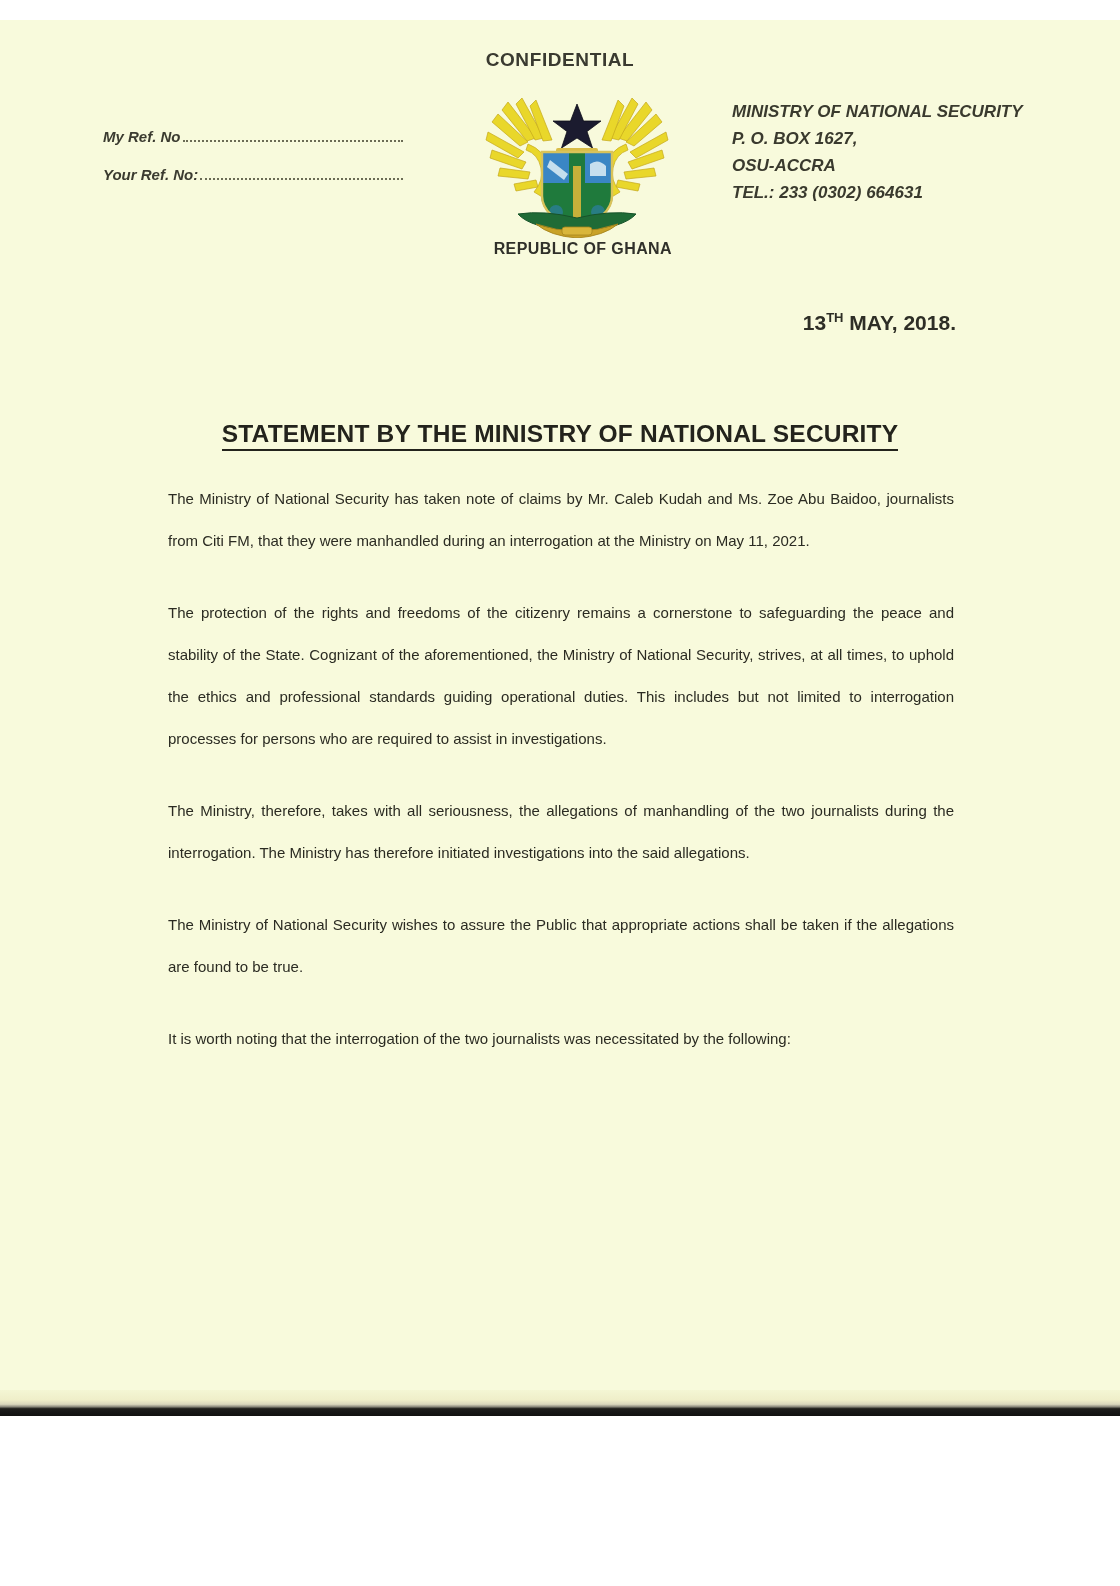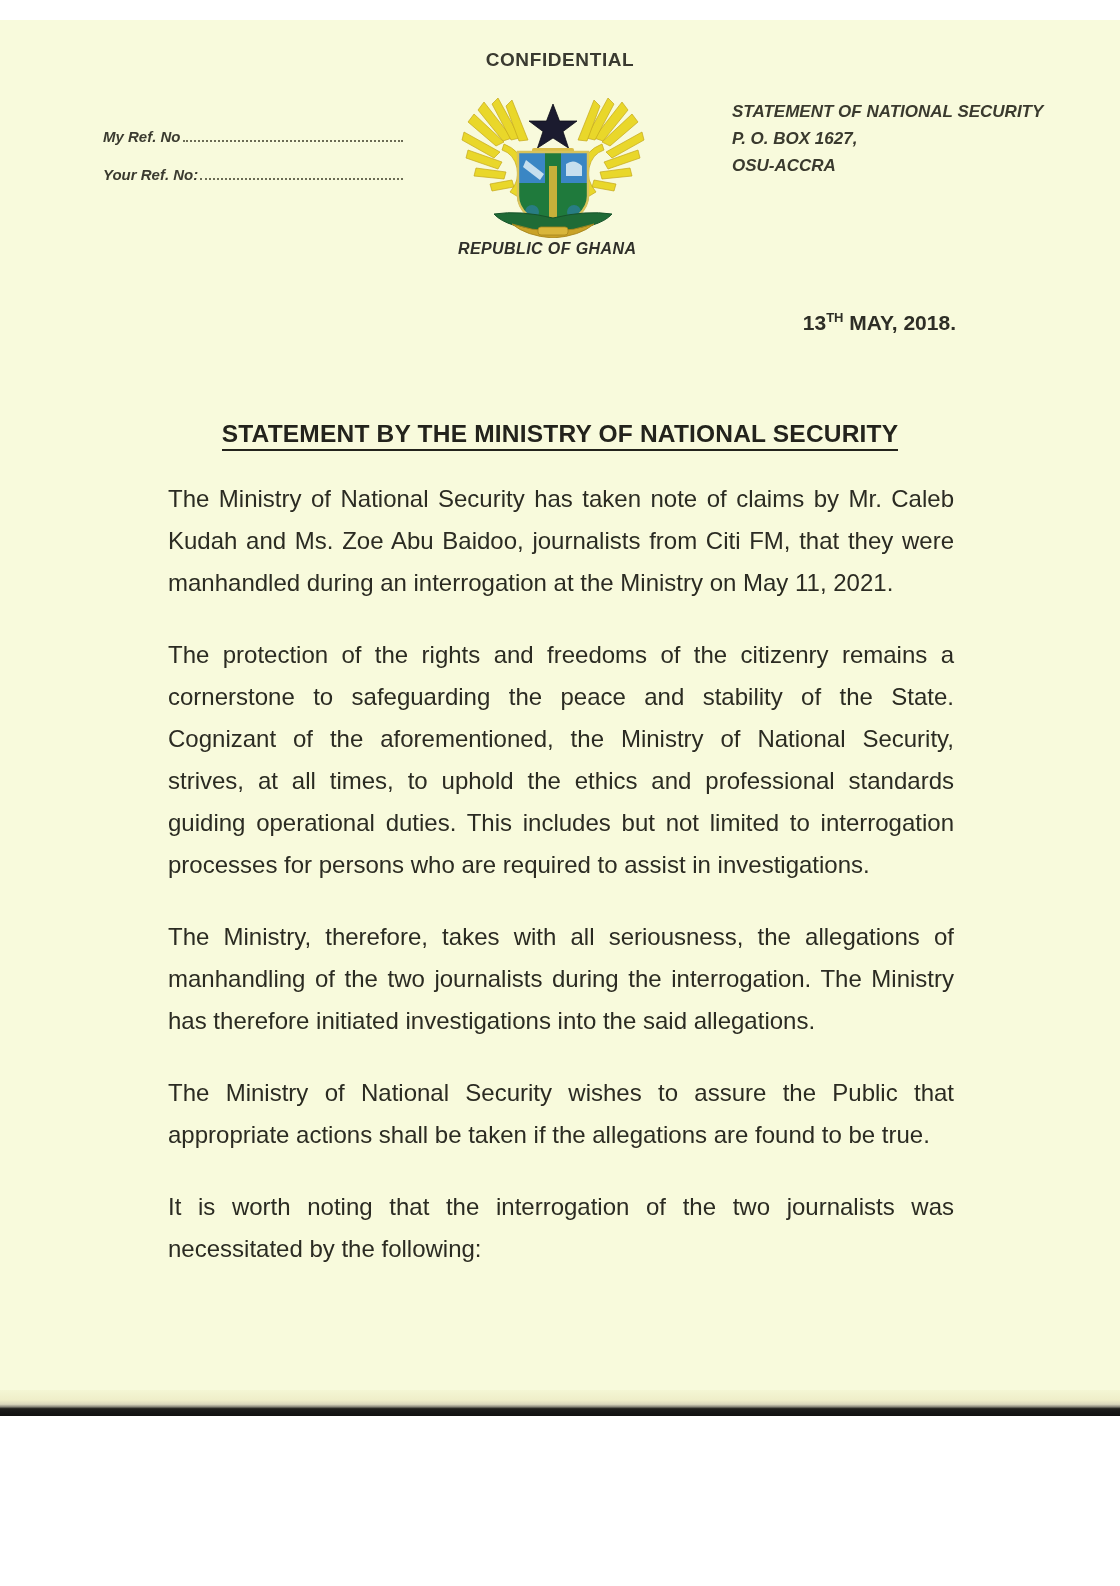--- a/index.html
+++ b/index.html
@@ -62,25 +62,24 @@
   .ref-dots {
     flex: 1 1 auto;
     margin-left: 2px;
     border-bottom: 2px dotted #6b6b55;
     height: 11px;
     min-width: 40px;
   }
   
   .emblem-wrap {
     position: absolute;
-    left: 458px;
+    left: 482px;
     top: -4px;
     width: 190px;
-    text-align: left;
-    font-style: italic;
+    text-align: right;
   }
   .emblem-svg { display: block; margin: 0 auto; }
   .republic-label {
     margin-top: 2px;
     font-size: 16px;
     font-weight: bold;
     letter-spacing: 0.4px;
     color: #30302a;
   }
   
@@ -130,21 +129,21 @@
   }
   
   .body-text {
     position: absolute;
     top: 458px;
     left: 168px;
     width: 786px;
   }
   .body-text p {
     margin: 0 0 30px 0;
-    font-size: 24px;
+    font-size: 15px;
     line-height: 42px;
     text-align: justify;
     color: #2b2b22;
   }
   .body-text p:last-child { margin-bottom: 0; }
   
   .confidential-bottom {
     position: absolute;
     top: 1475px;
     left: 0;
@@ -240,23 +239,24 @@
         <path d="M58 64 L128 64 L128 108 Q128 128 93 142 Q58 128 58 108 Z" fill="none" stroke="#d9c35a" stroke-width="2.4"></path>
 
         <path d="M34 126 Q60 122 93 130 Q126 122 152 126 Q140 140 93 144 Q46 140 34 126 Z" fill="#1f6b36" stroke="#17532a" stroke-width="1"></path>
         <path d="M52 136 Q93 150 134 136 Q120 148 93 150 Q66 148 52 136 Z" fill="#c9a227" stroke="#a6851c" stroke-width="0.9"></path>
         <rect x="78" y="139" width="30" height="8" rx="3" fill="#d9b63a" stroke="#a6851c" stroke-width="0.8"></rect>
       </svg>
       <div class="republic-label">REPUBLIC OF GHANA</div>
     </div>
 
     <div class="address-block">
-      <div>STATEMENT OF NATIONAL SECURITY</div>
+      <div>MINISTRY OF NATIONAL SECURITY</div>
       <div>P. O. BOX 1627,</div>
       <div>OSU-ACCRA</div>
+      <div>TEL.: 233 (0302) 664631</div>
     </div>
   </div>
 
   <div class="date-line">
     <span>13</span><sup>TH</sup><span> MAY, 2018.</span>
   </div>
 
   <div class="doc-title">
     <span>STATEMENT BY THE MINISTRY OF NATIONAL SECURITY</span>
   </div>

